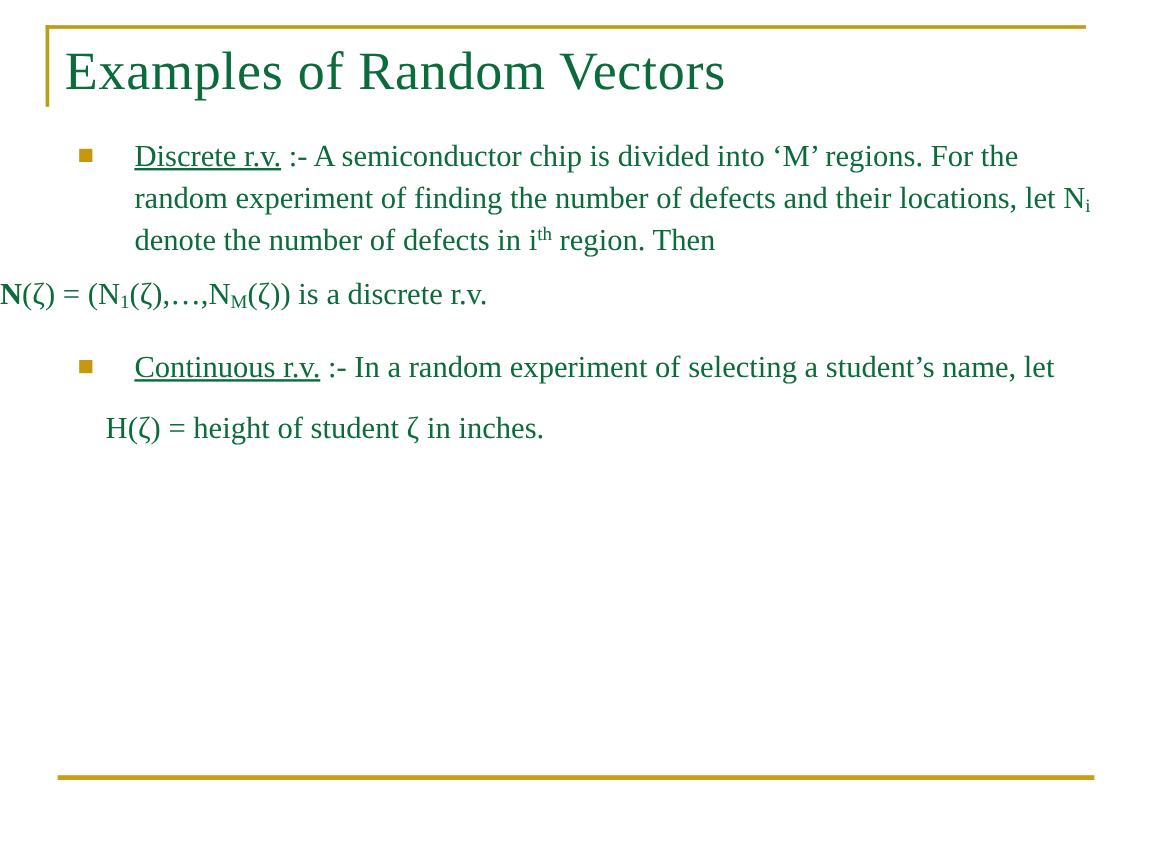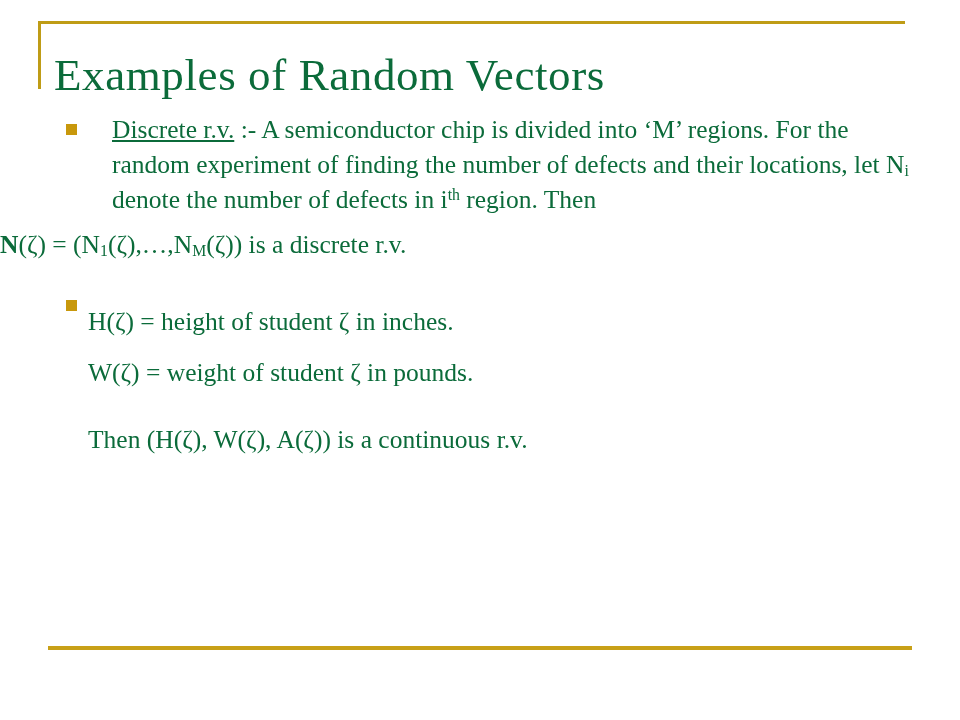--- a/index.html
+++ b/index.html
@@ -50,21 +50,20 @@
   
   .slide-title {
     position: absolute;
     left: 54px;
     top: 32px;
     color: #0b6b3a;
     font-size: 45px;
     line-height: 54px;
     letter-spacing: 0.6px;
     white-space: nowrap;
-    margin-top: 16px;
   }
 
   
   .body-area {
     position: absolute;
     left: 0;
     top: 112px;
     width: 960px;
     color: #0b6b3a;
   }
@@ -130,34 +129,35 @@
     <div class="gap-sm"></div>
 
     <div class="eq-line">
       <span class="b">N</span><span>(ζ) = (N</span><sub>1</sub><span>(ζ),…,N</span><sub>M</sub><span>(ζ)) is a discrete r.v.</span>
     </div>
 
     <div class="gap-md"></div>
 
     <div class="bullet-block">
       <span class="marker"></span>
+      <div class="btext">
+        <span class="u">Continuous r.v.</span><span> :- In a random experiment of selecting a student’s name, let</span>
+      </div>
     </div>
 
     <div class="gap-lg"></div>
 
     <div class="plain-line">H(ζ) = height of student ζ in inches.</div>
 
     <div class="gap-lg"></div>
 
-    <div class="plain-line">W(ζ) = weight of student ζ in pounds.</div>
 
     <div class="gap-lg"></div>
 
 
     <div class="gap-lg"></div>
 
-    <div class="plain-line">Then (H(ζ), W(ζ), A(ζ)) is a continuous r.v.</div>
 
   </div>
 
   <div class="rule-bottom"></div>
 
 </div>
 
 </body></html>

